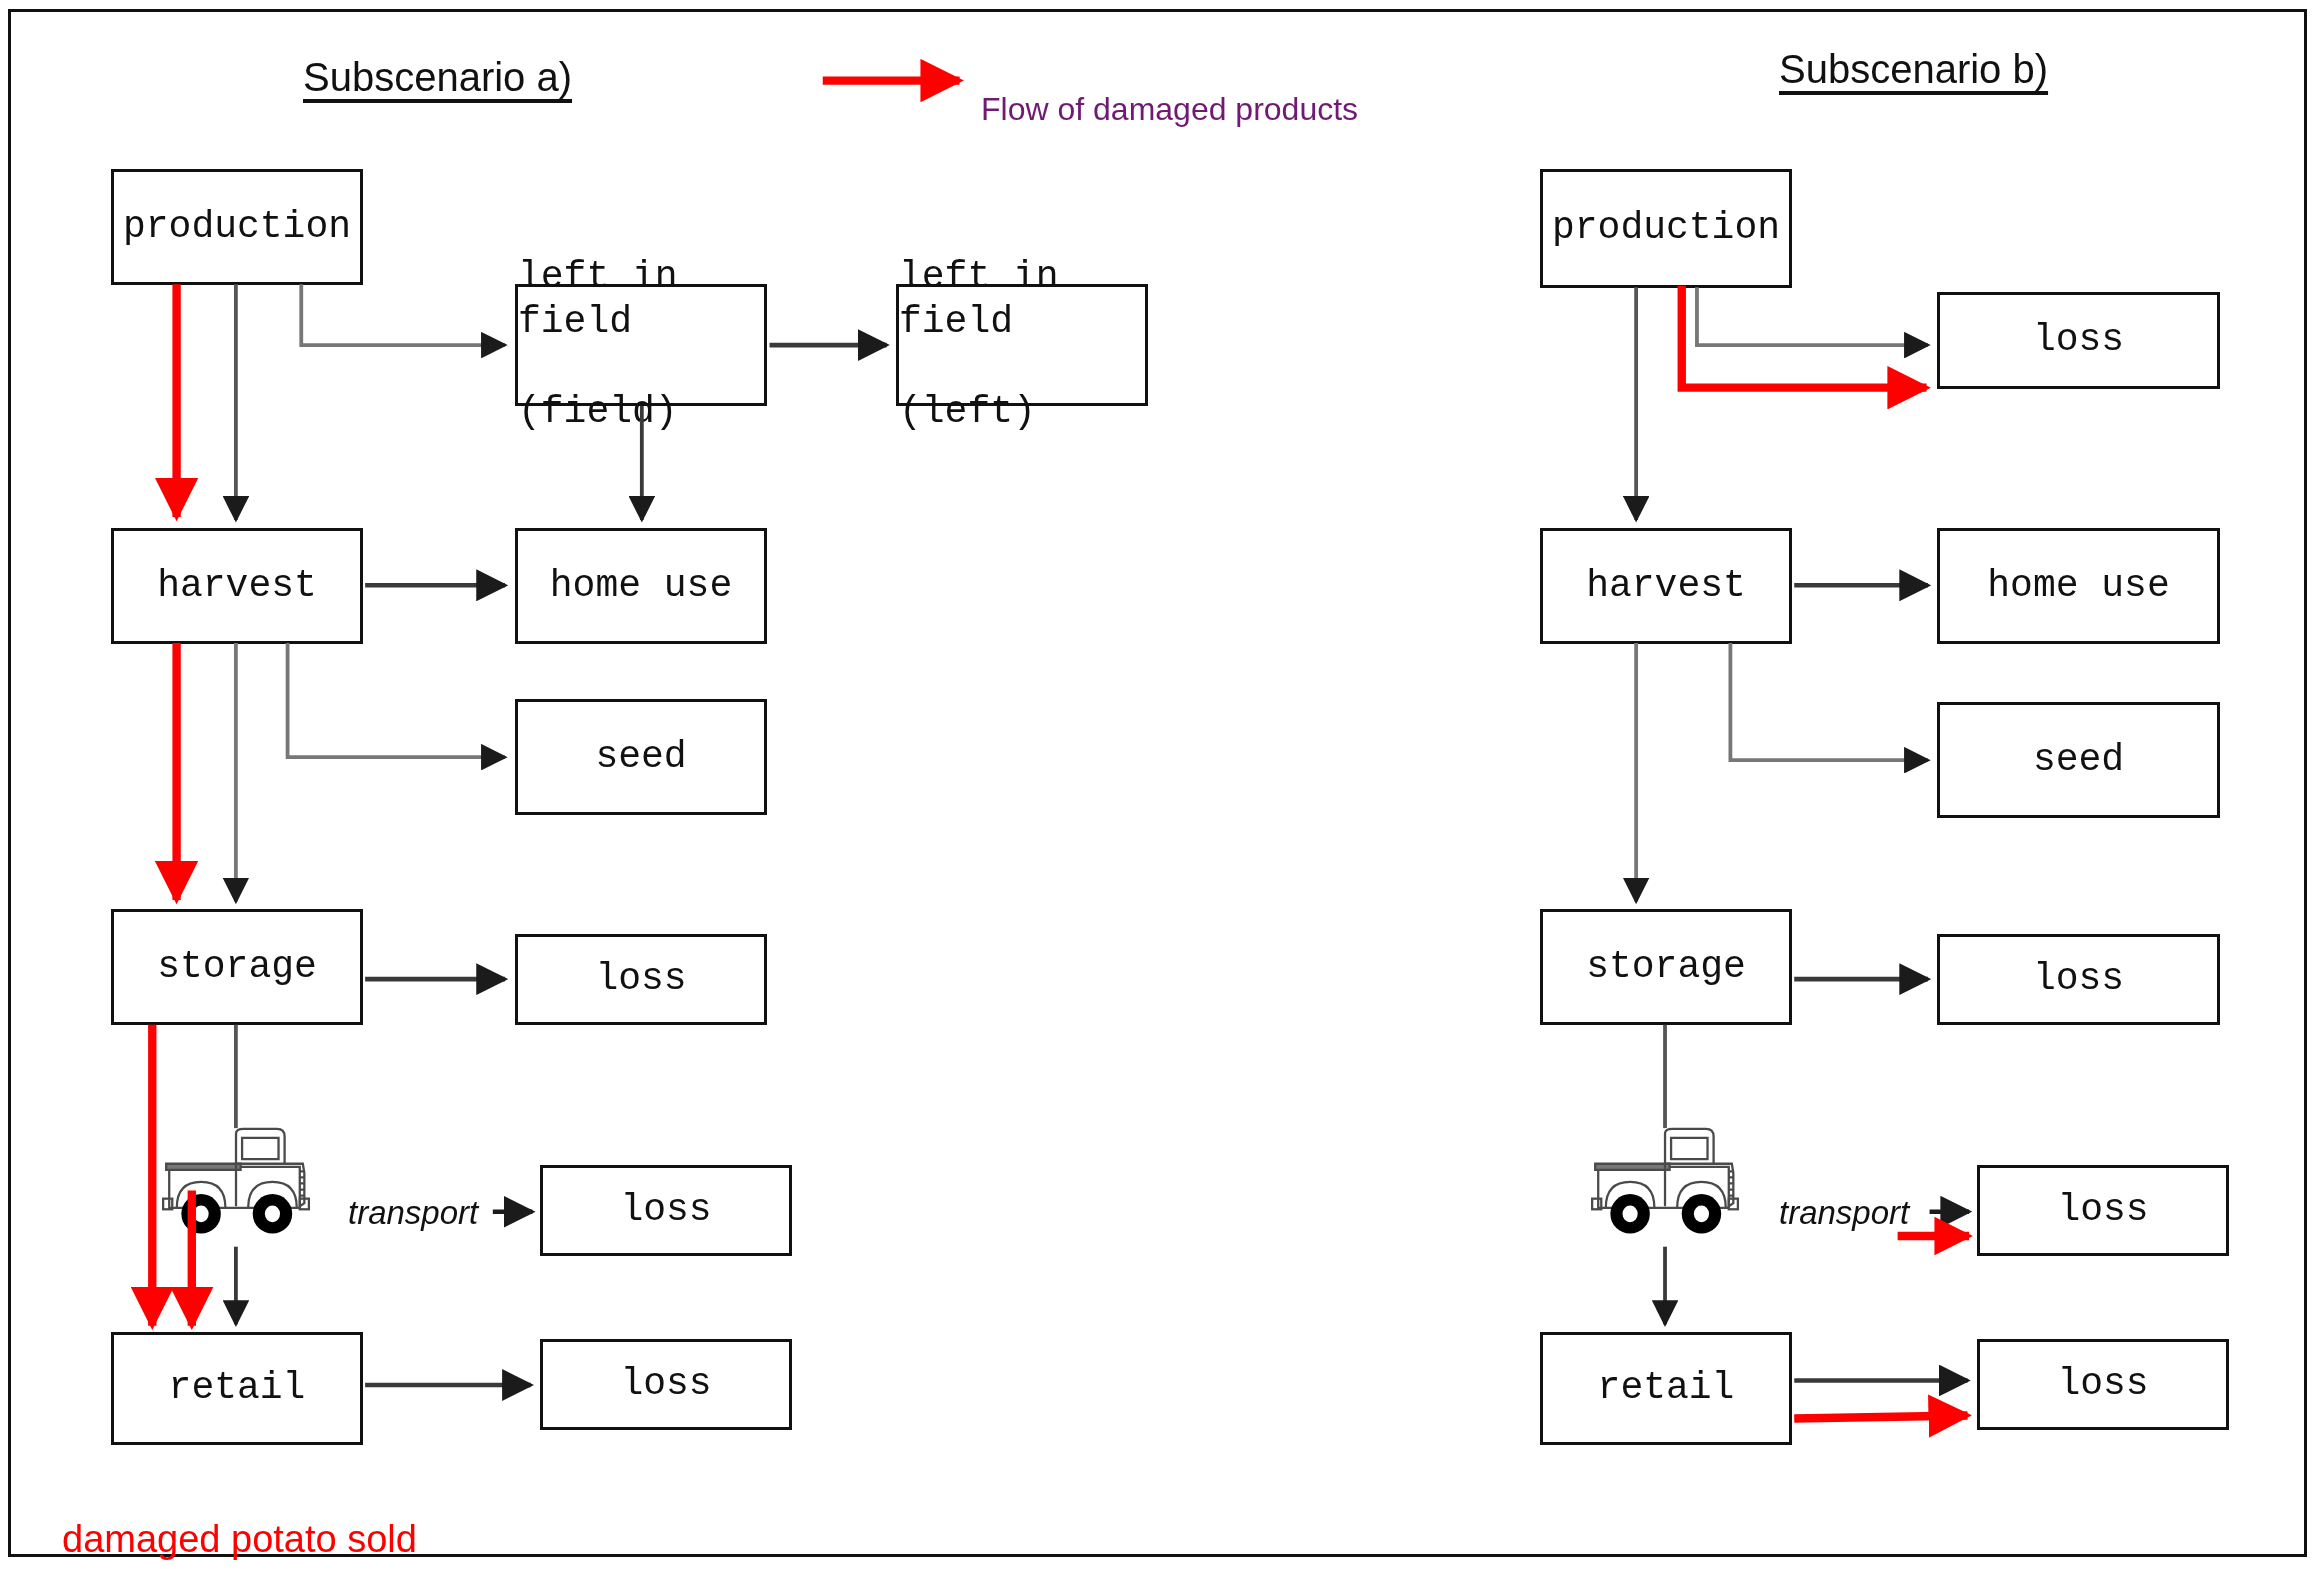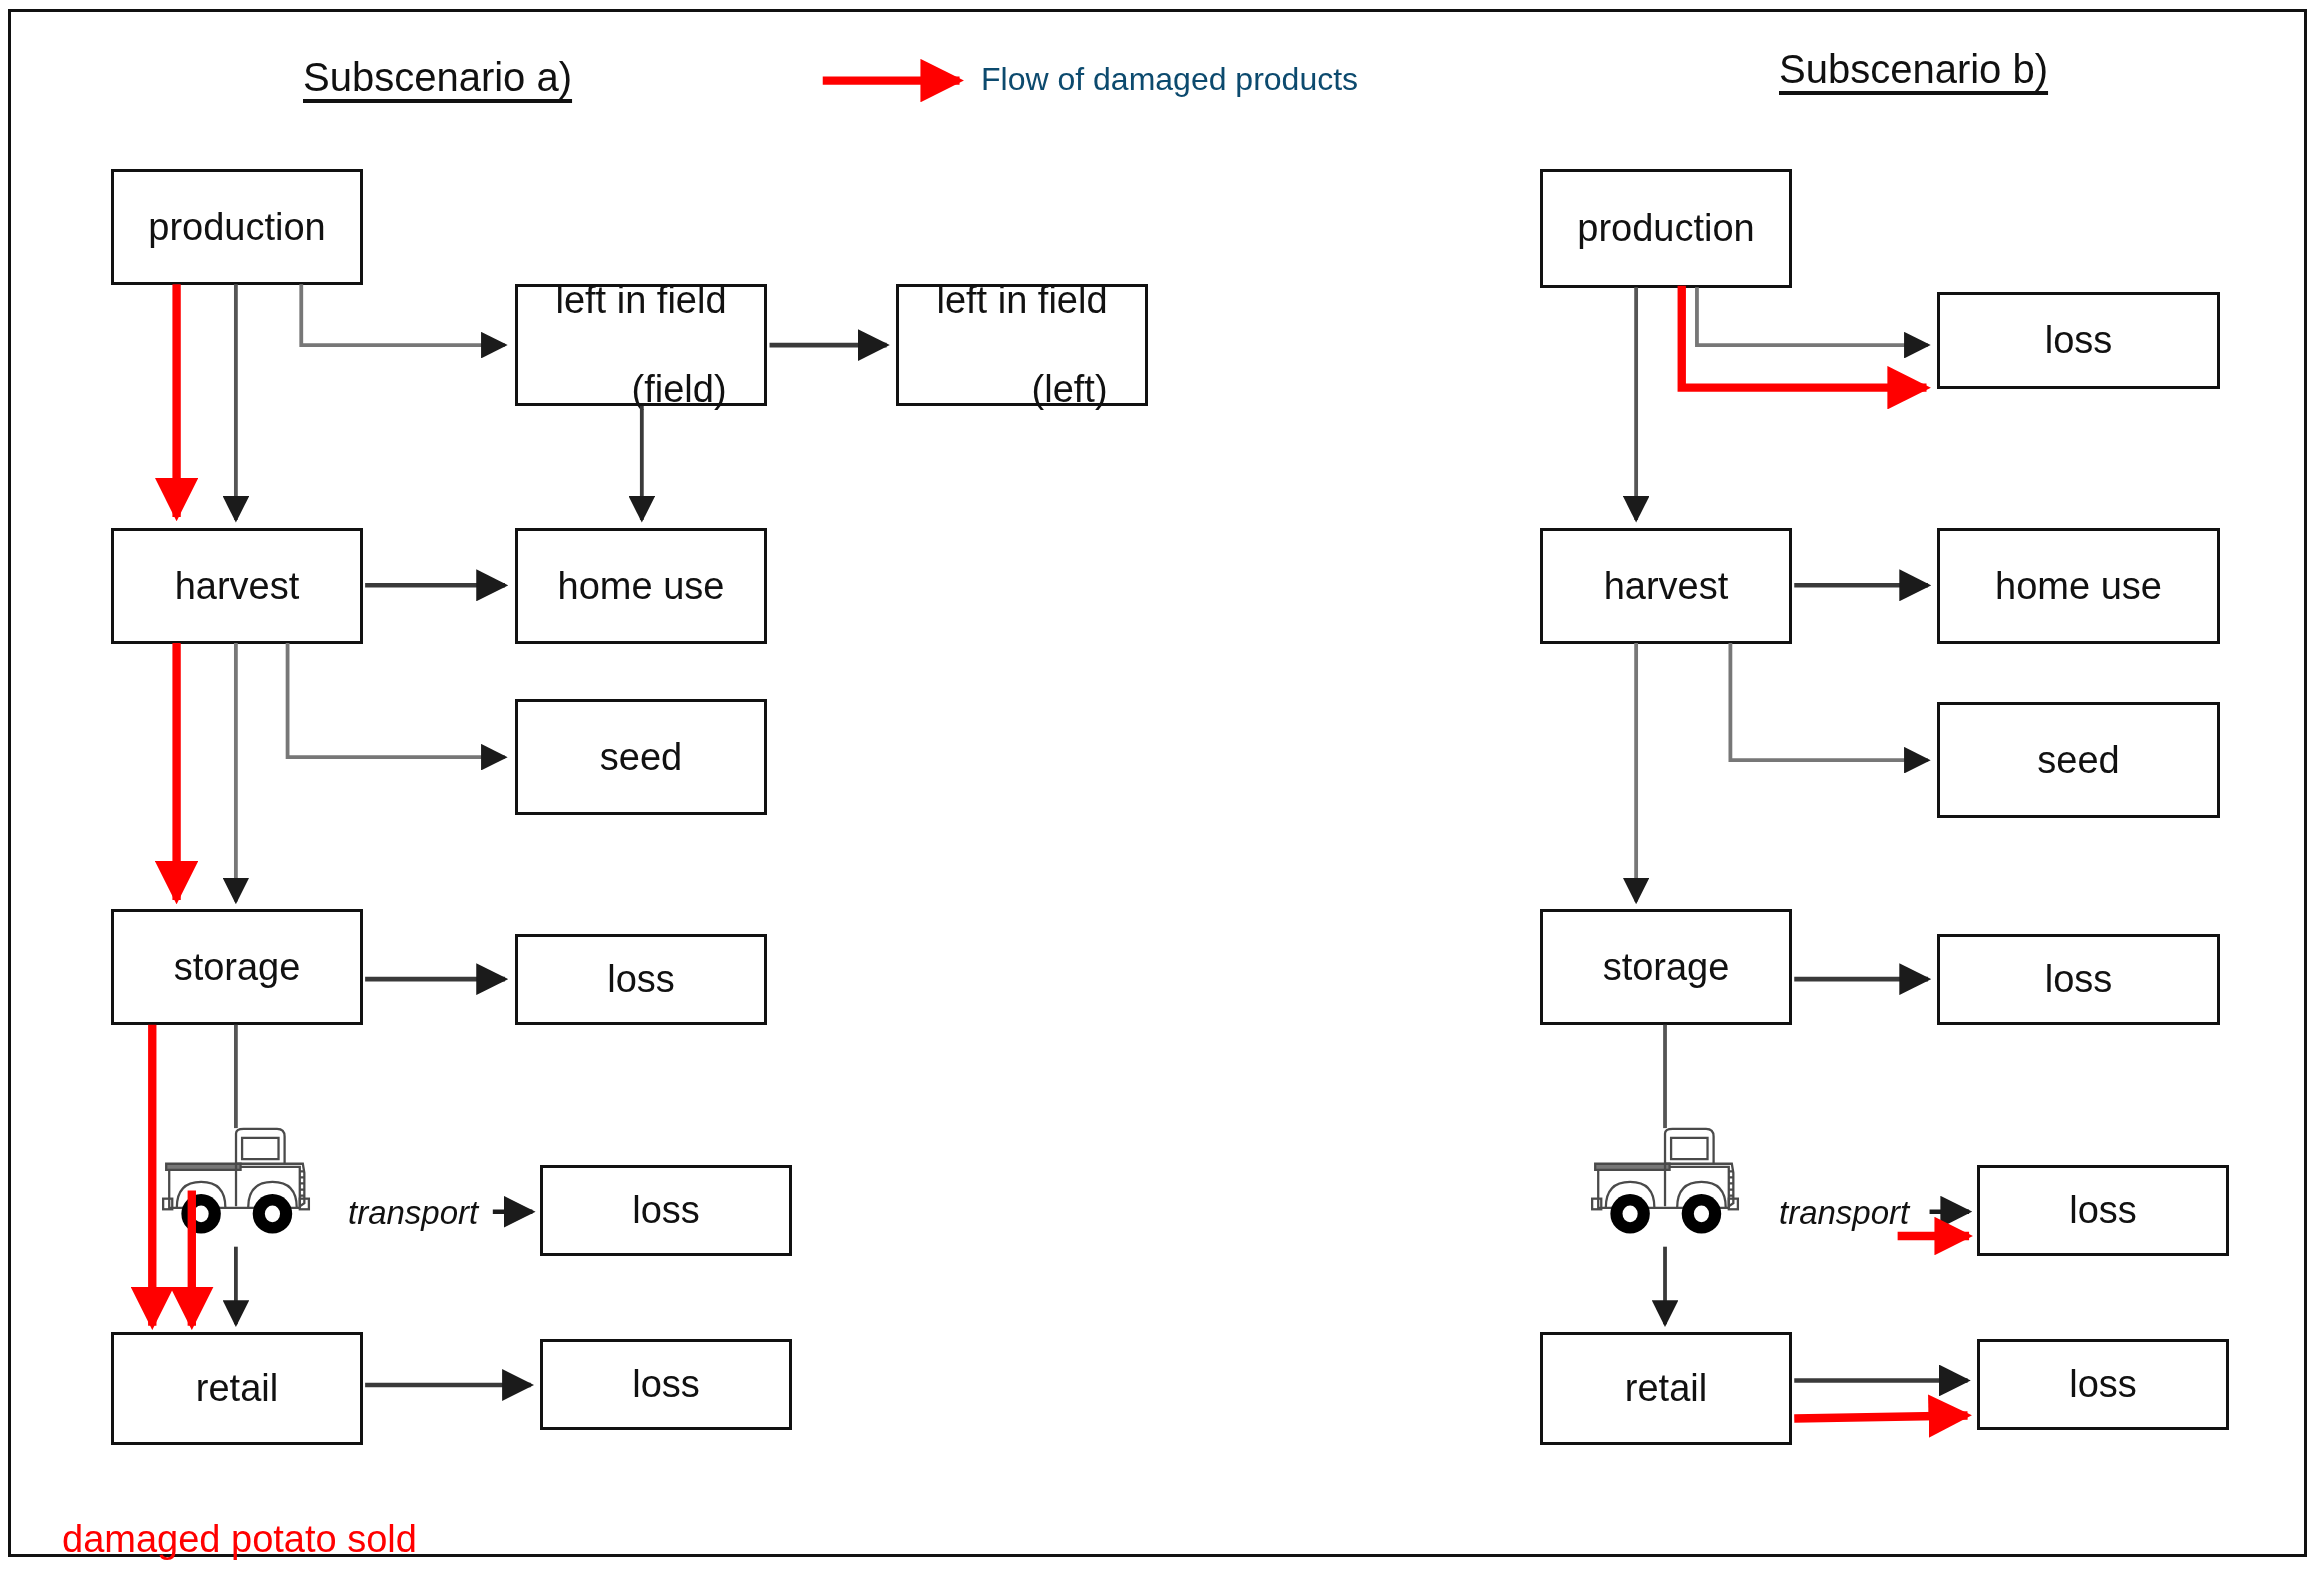--- a/index.html
+++ b/index.html
@@ -10,33 +10,34 @@
   #stage{position:absolute;left:0;top:0;width:1910px;height:1569px;}
   .frame{
     position:absolute;left:7.6px;top:9px;width:2299px;height:1548px;
     border:3.8px solid #111111;box-sizing:border-box;background:#fff;
   }
   
   .node{
     position:absolute;box-sizing:border-box;
     border:3px solid #111111;background:#ffffff;
     display:flex;align-items:center;justify-content:center;
-    text-align:right;line-height:1.18;
+    text-align:left;line-height:1.18;
     font-size:38px;color:#111111;
-    font-family:Liberation Sans, sans-serif;
+    font-family:Liberation Mono, monospace;
   }
   .node span{display:block;}
   .title{
     position:absolute;font-size:40px;color:#111111;
     text-decoration:underline;text-underline-offset:7.6px;
     white-space:nowrap;font-family:"Liberation Sans", sans-serif;
   }
   .legend-label{
-    position:absolute;font-size:32px;color:#0c4a6e;white-space:nowrap;
+    position:absolute;font-size:32px;color:#701a75;white-space:nowrap;
     font-family:"Liberation Sans", sans-serif;
+    margin-top:30px;
   }
   .caption{
     position:absolute;font-size:38px;color:#ff0000;white-space:nowrap;
     font-family:"Liberation Sans", sans-serif;
   }
   .transport-label{
     position:absolute;font-size:33px;color:#111111;font-style:italic;
     white-space:nowrap;font-family:"Liberation Sans", sans-serif;
   }
   svg.wires{position:absolute;left:0;top:0;width:2319px;height:1569px;pointer-events:none;}

